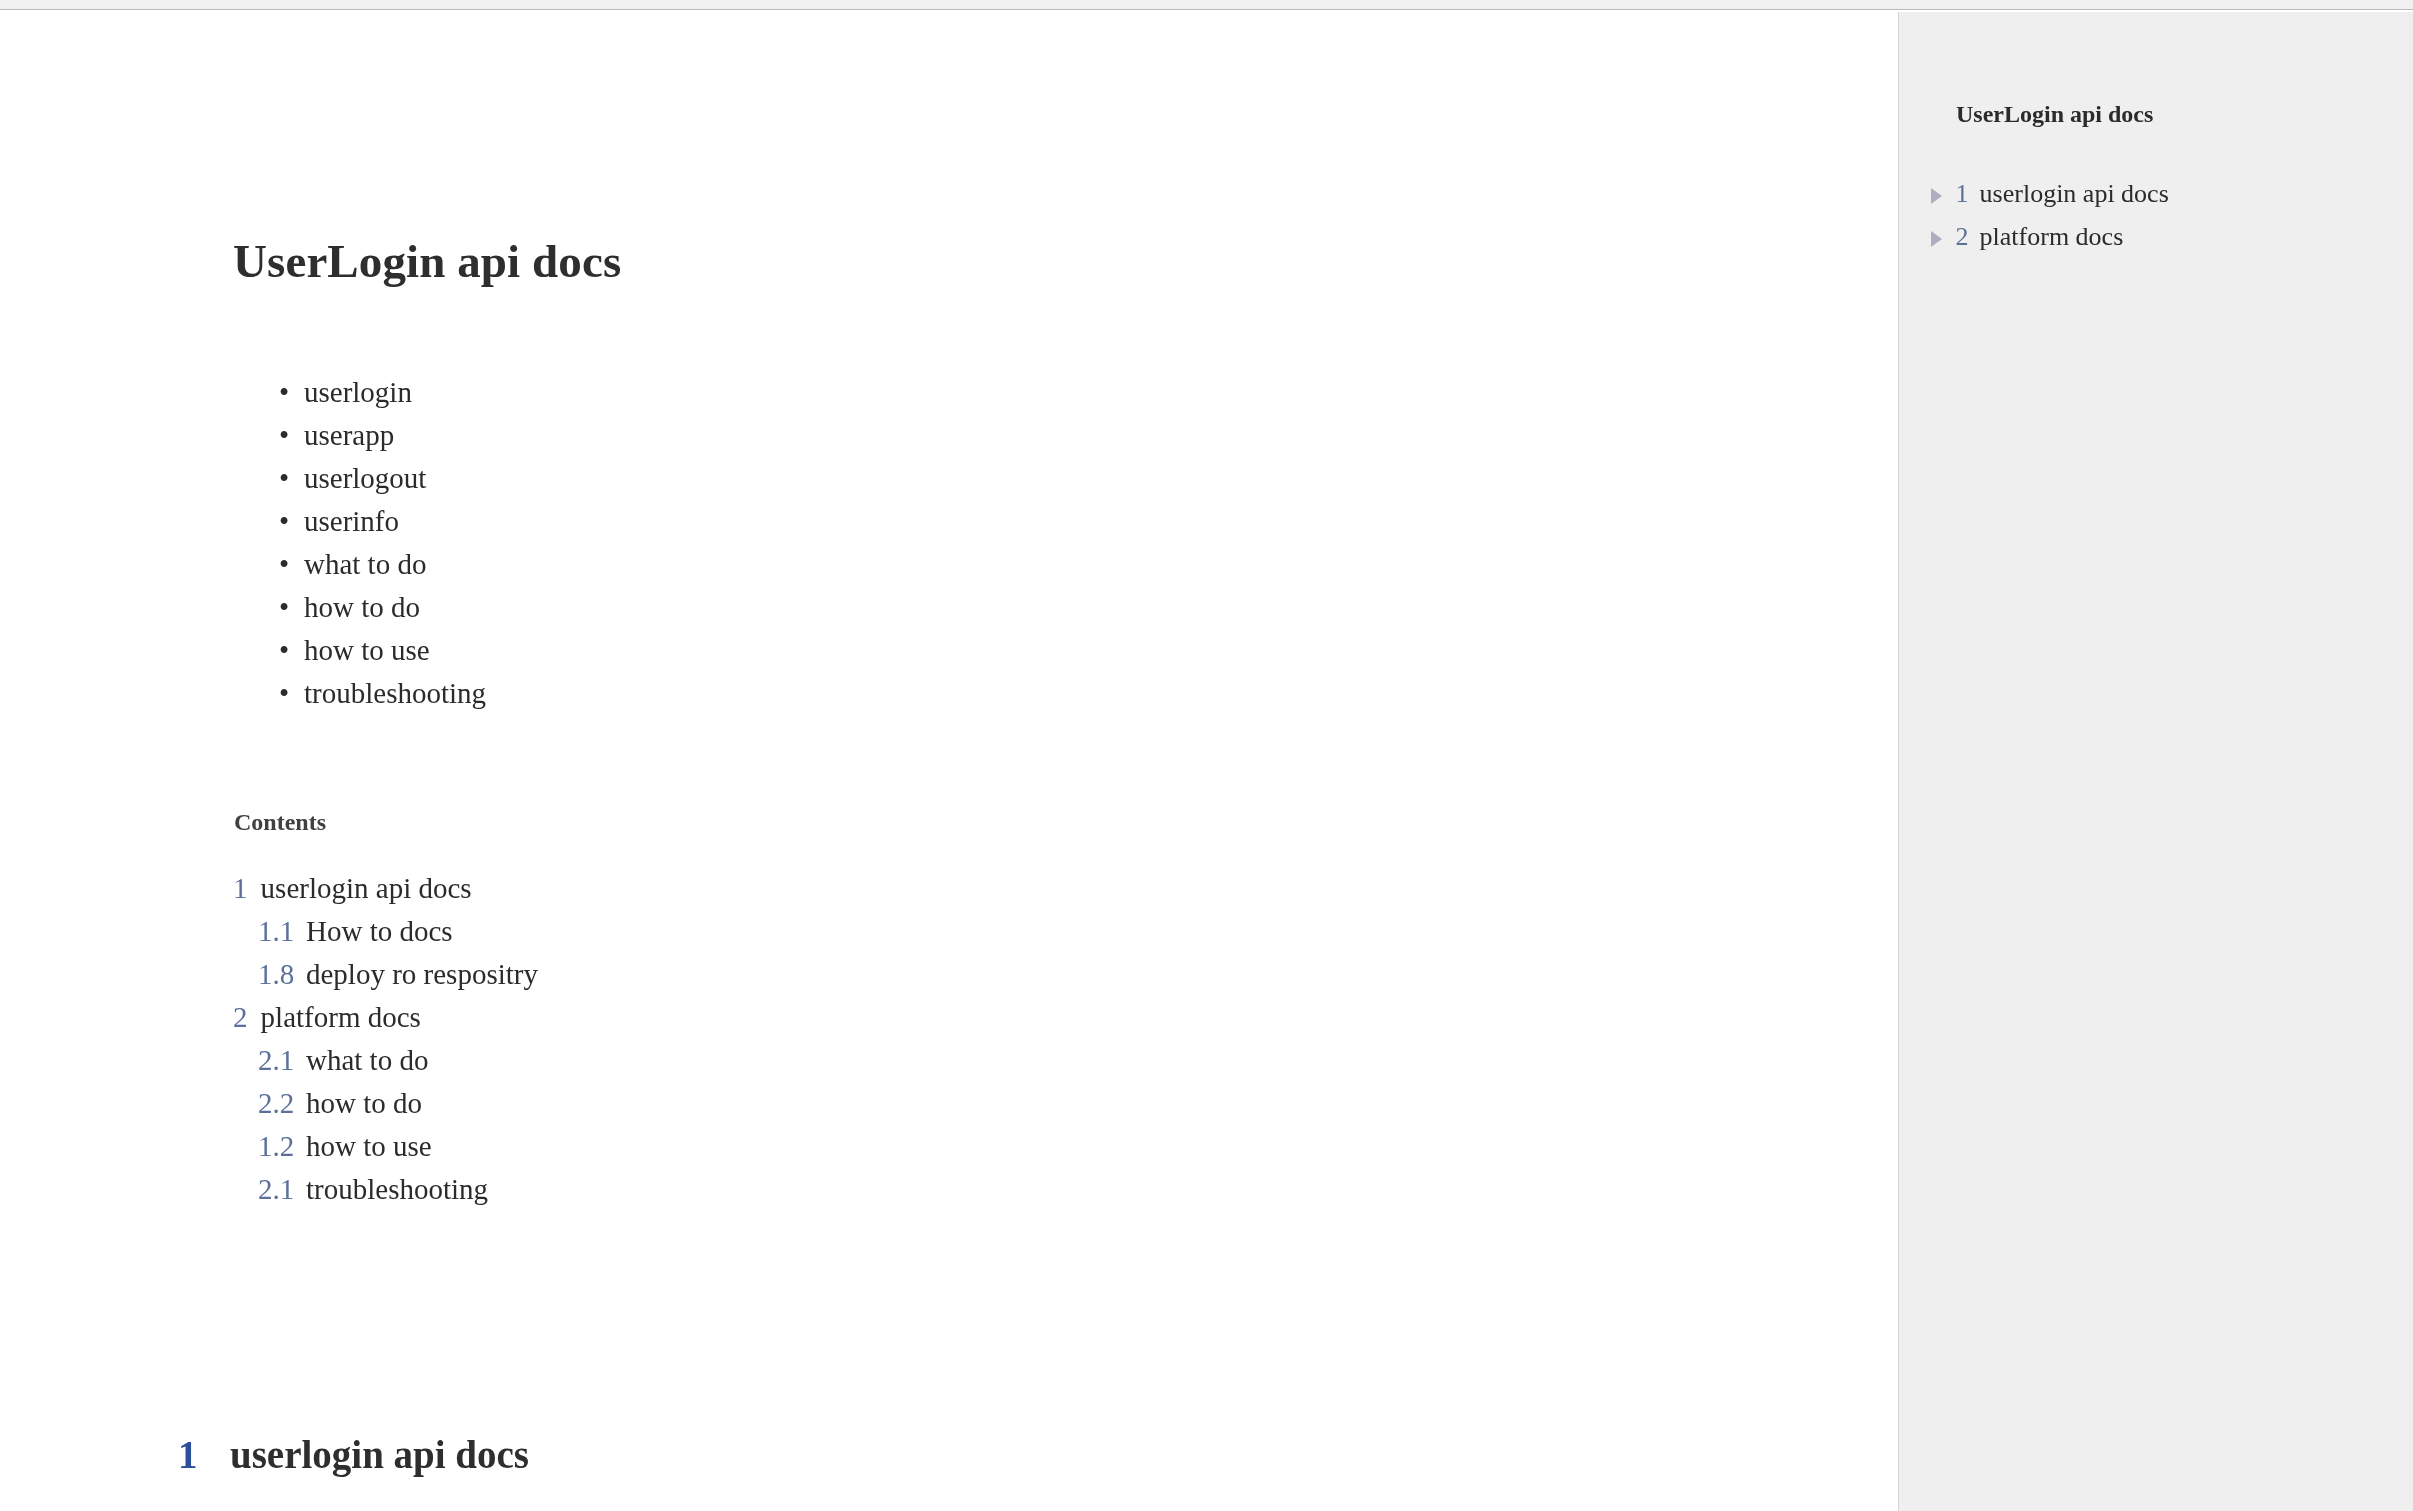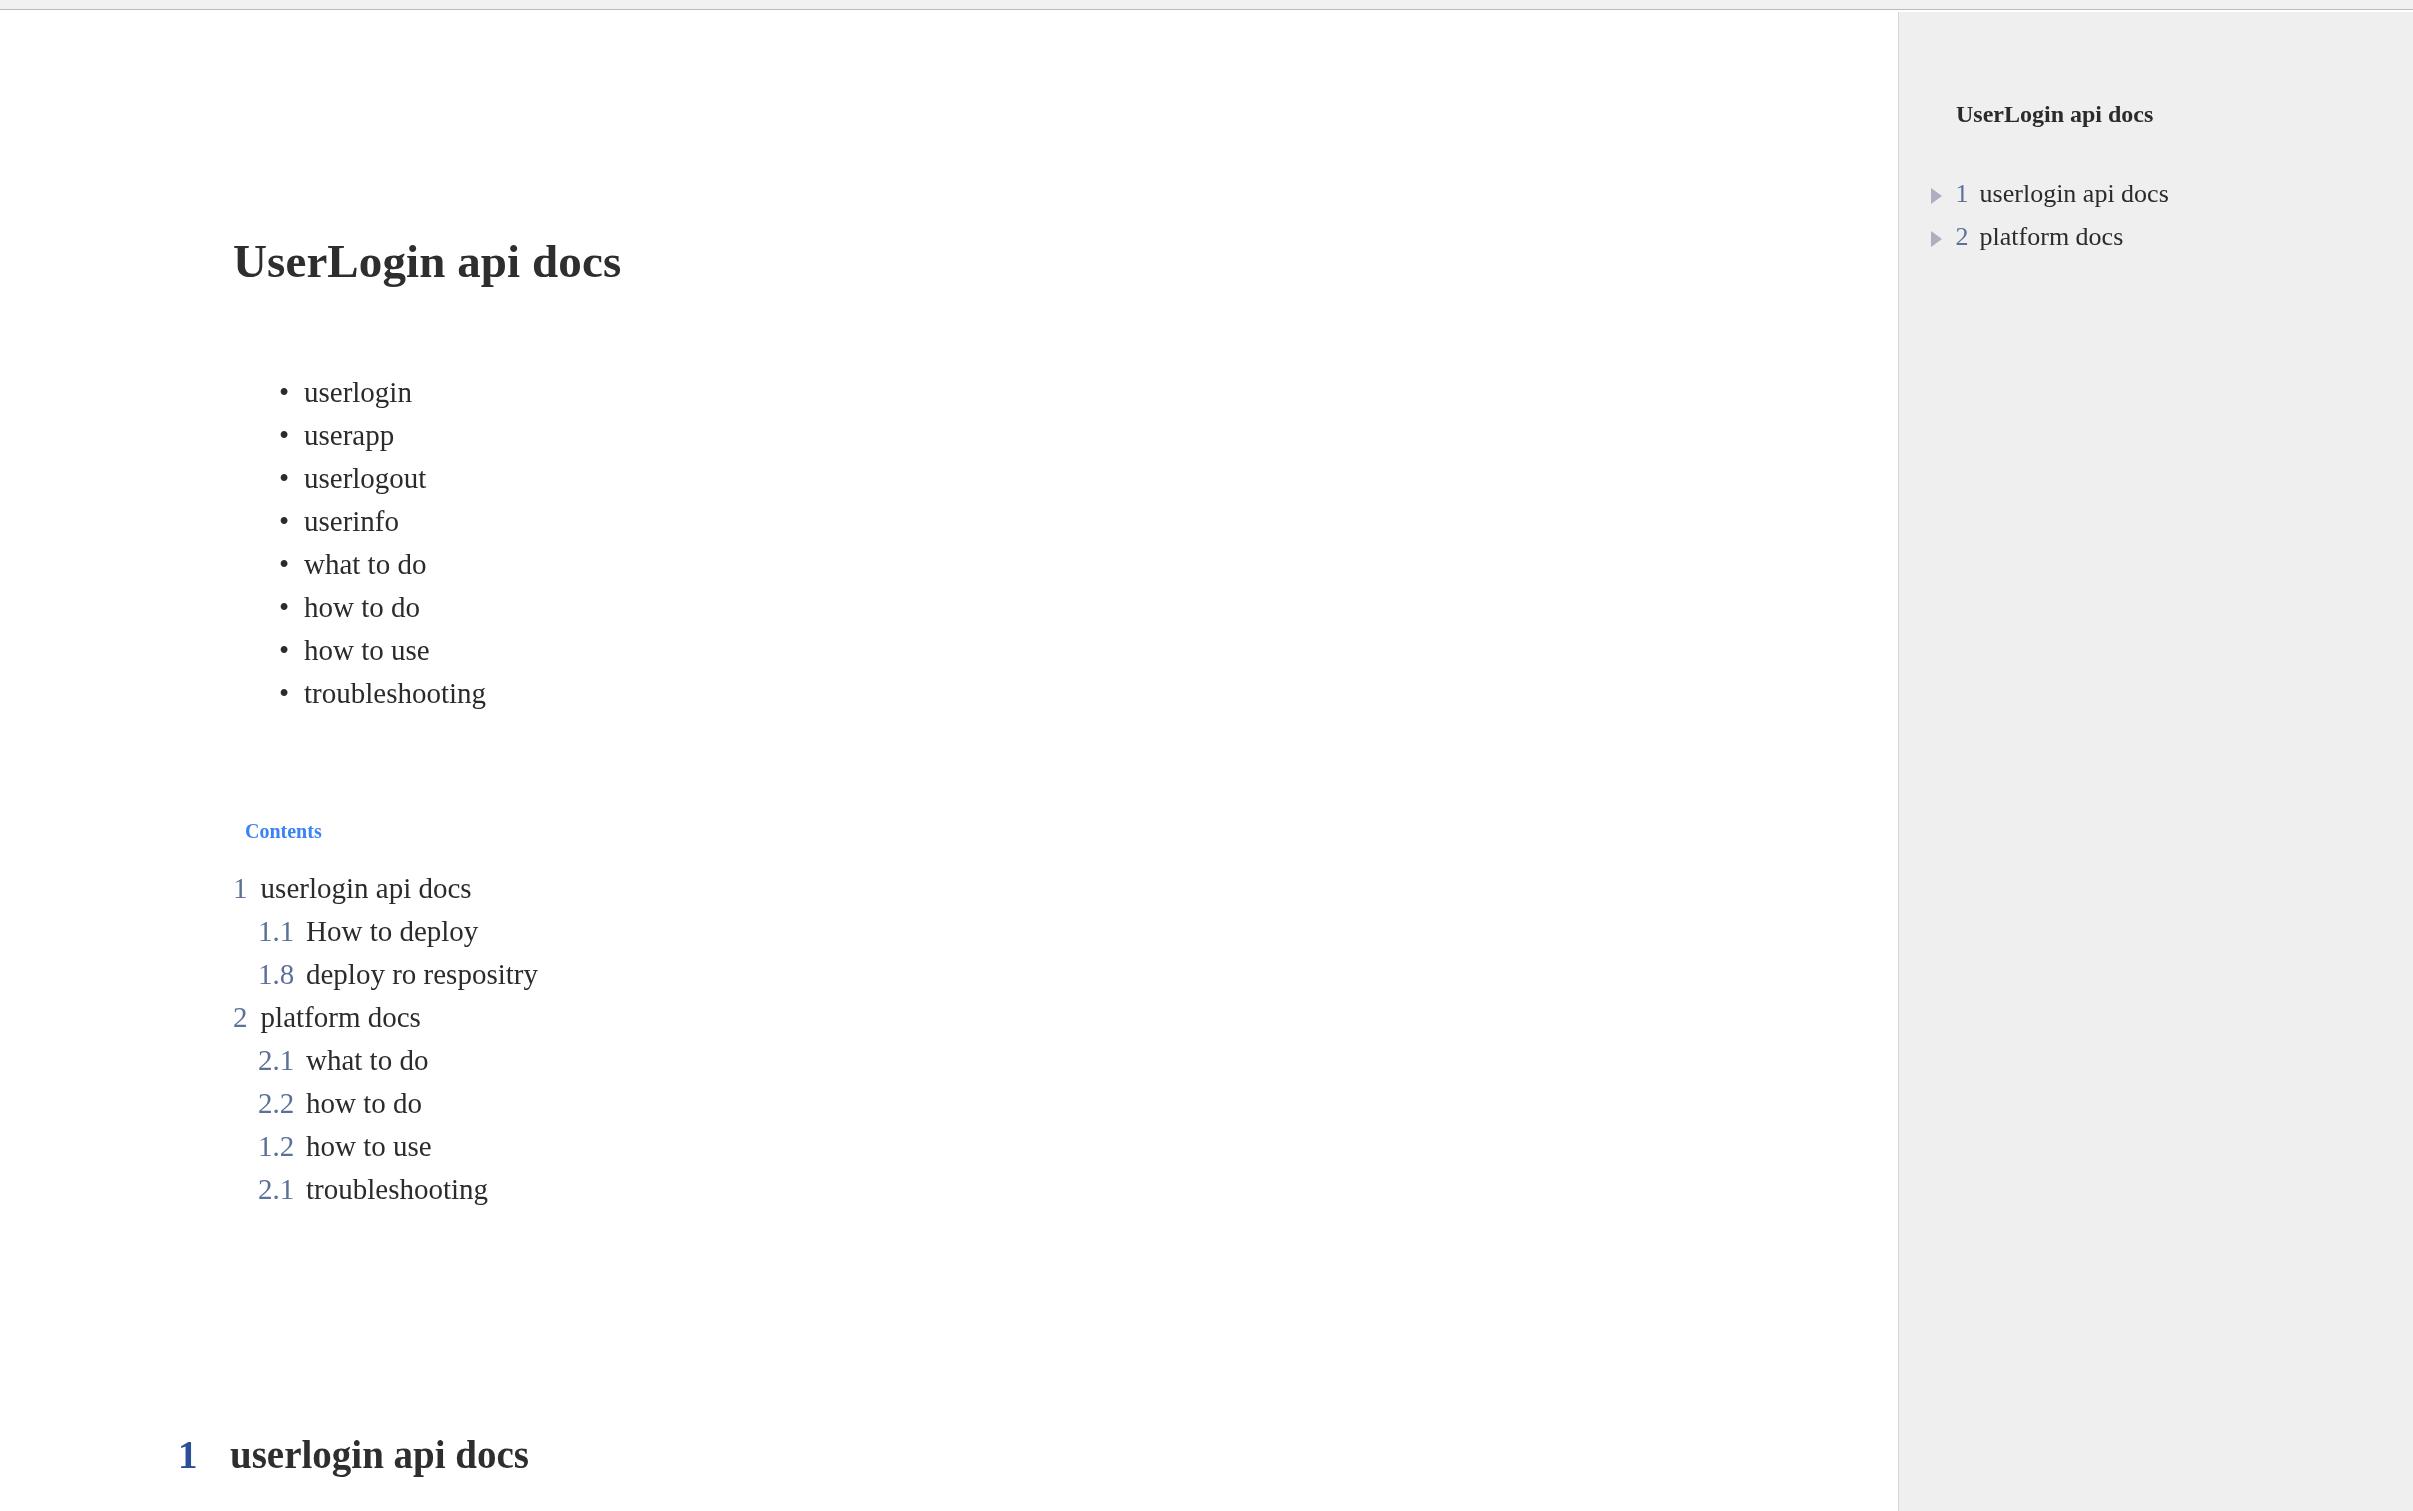--- a/index.html
+++ b/index.html
@@ -88,24 +88,24 @@
     color: #2b2b2b;
     font-size: 29px;
     line-height: 43px;
   }
 
   
   .contents-heading {
     position: absolute;
     top: 796px;
     left: 0;
-    margin: 12px;
-    font-size: 20px;
-    font-weight: bold;
-    color: #3b82f6;
+    margin: 1px;
+    font-size: 24px;
+    font-weight: bold;
+    color: #404040;
     white-space: nowrap;
   }
 
   
   #toc {
     position: absolute;
     top: 855px;
     left: 0;
     margin: 0;
     padding: 0;
@@ -225,21 +225,21 @@
           <li><span class="bullet">•</span><span>what to do</span></li>
           <li><span class="bullet">•</span><span>how to do</span></li>
           <li><span class="bullet">•</span><span>how to use</span></li>
           <li><span class="bullet">•</span><span>troubleshooting</span></li>
         </ul>
 
       <h2 class="contents-heading">Contents</h2>
 
       <ul id="toc">
           <li class="lvl1"><span class="tnum">1</span><span class="ttext">userlogin api docs</span></li>
-          <li class="lvl2"><span class="tnum">1.1</span><span class="ttext">How to deploy</span></li>
+          <li class="lvl2"><span class="tnum">1.1</span><span class="ttext">How to docs</span></li>
           <li class="lvl2"><span class="tnum">1.8</span><span class="ttext">deploy ro respositry</span></li>
           <li class="lvl1"><span class="tnum">2</span><span class="ttext">platform docs</span></li>
           <li class="lvl2"><span class="tnum">2.1</span><span class="ttext">what to do</span></li>
           <li class="lvl2"><span class="tnum">2.2</span><span class="ttext">how to do</span></li>
           <li class="lvl2"><span class="tnum">1.2</span><span class="ttext">how to use</span></li>
           <li class="lvl2"><span class="tnum">2.1</span><span class="ttext">troubleshooting</span></li>
         </ul>
 
       <h2 class="section-heading">
         <span class="snum">1</span><span>userlogin api docs</span>

